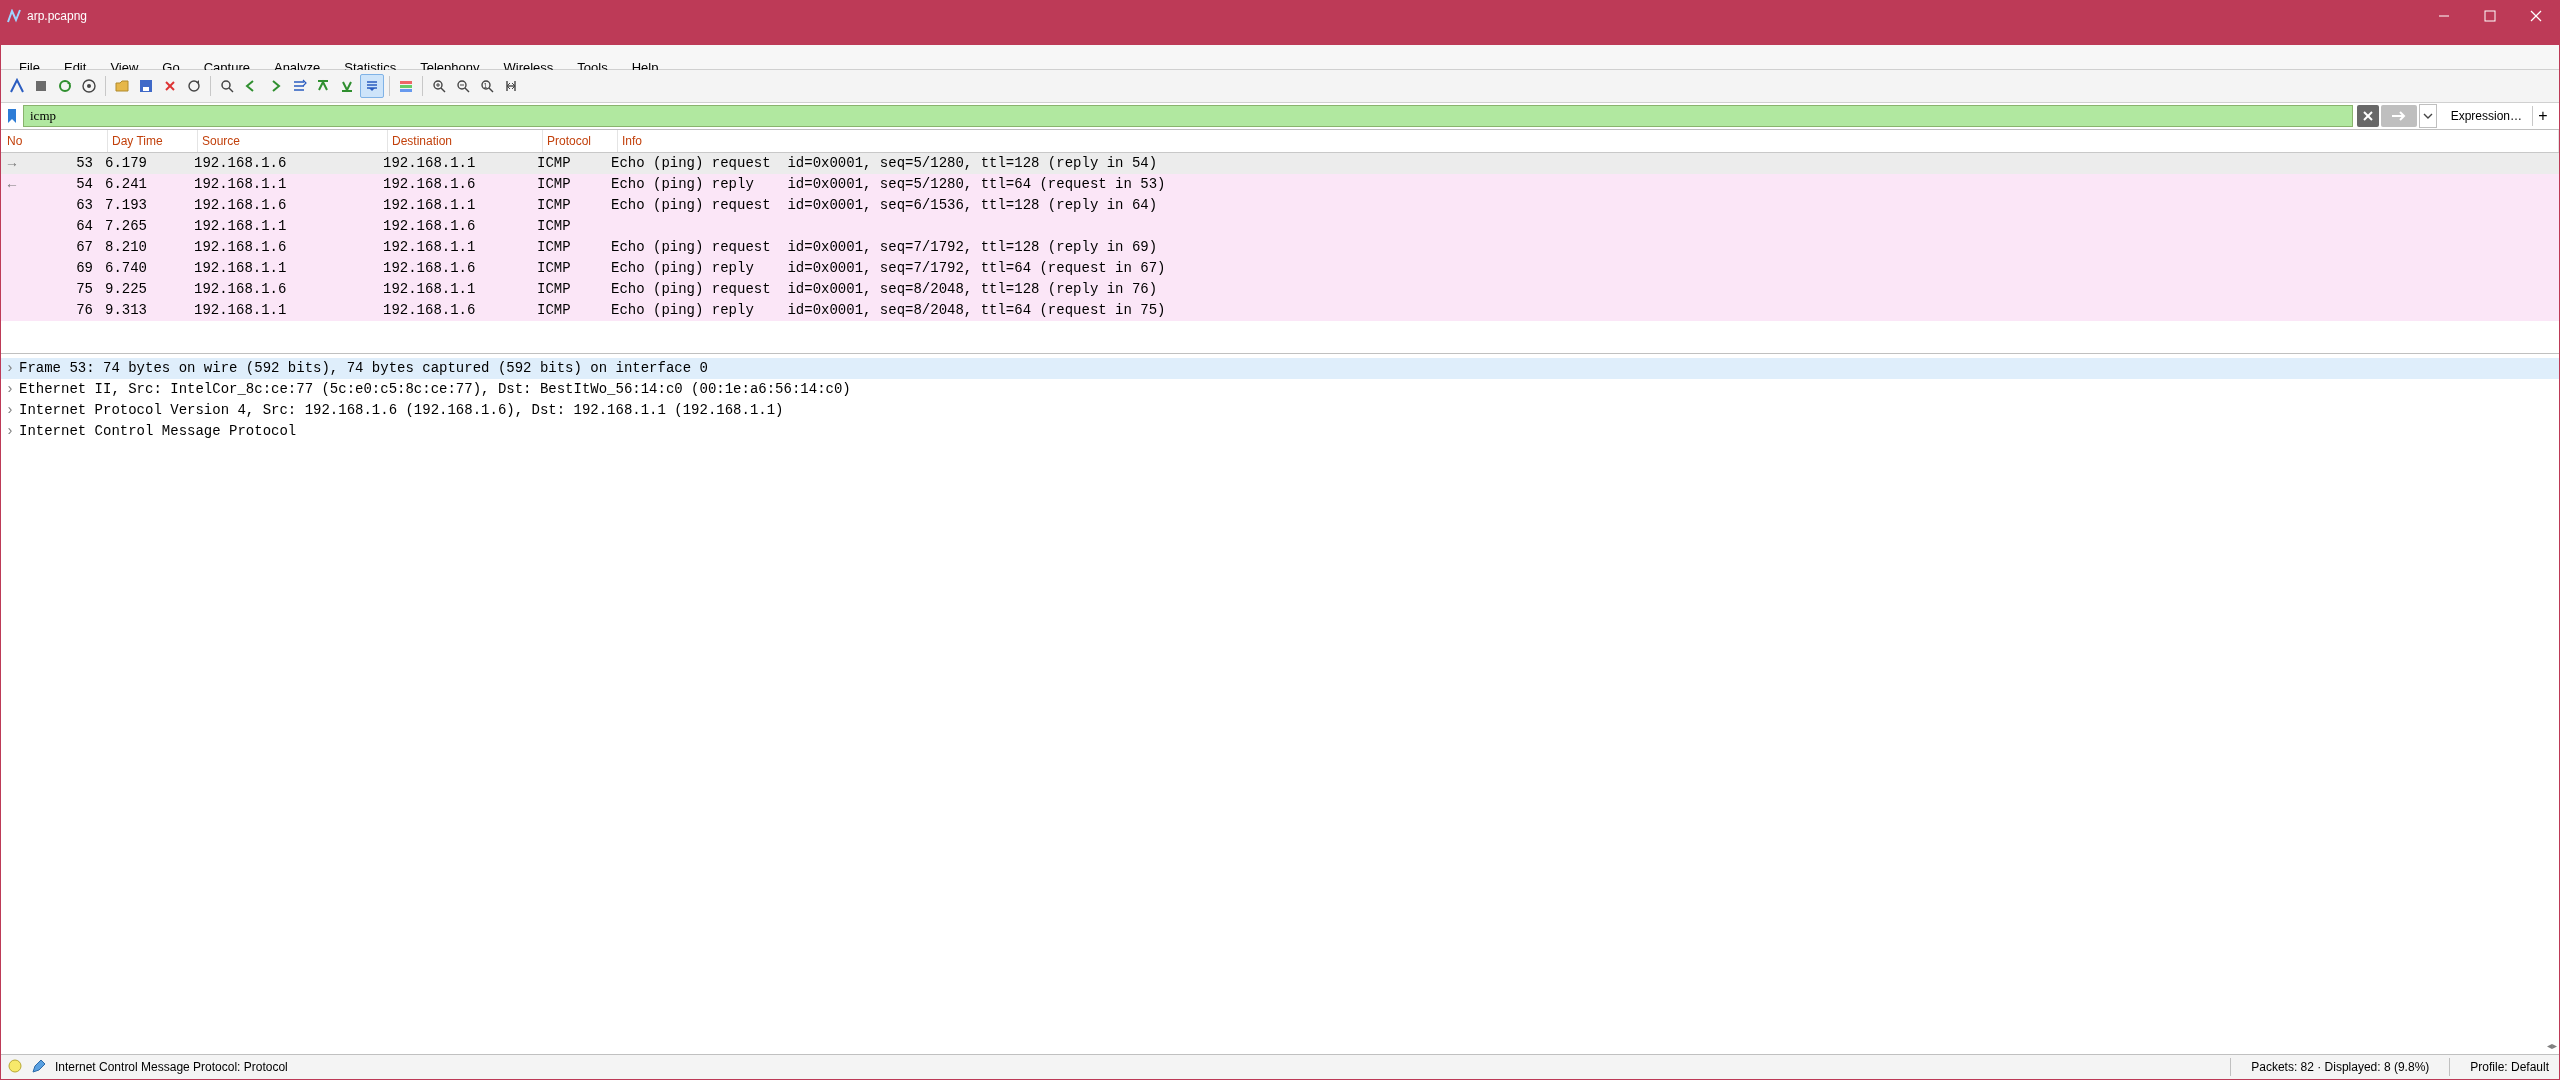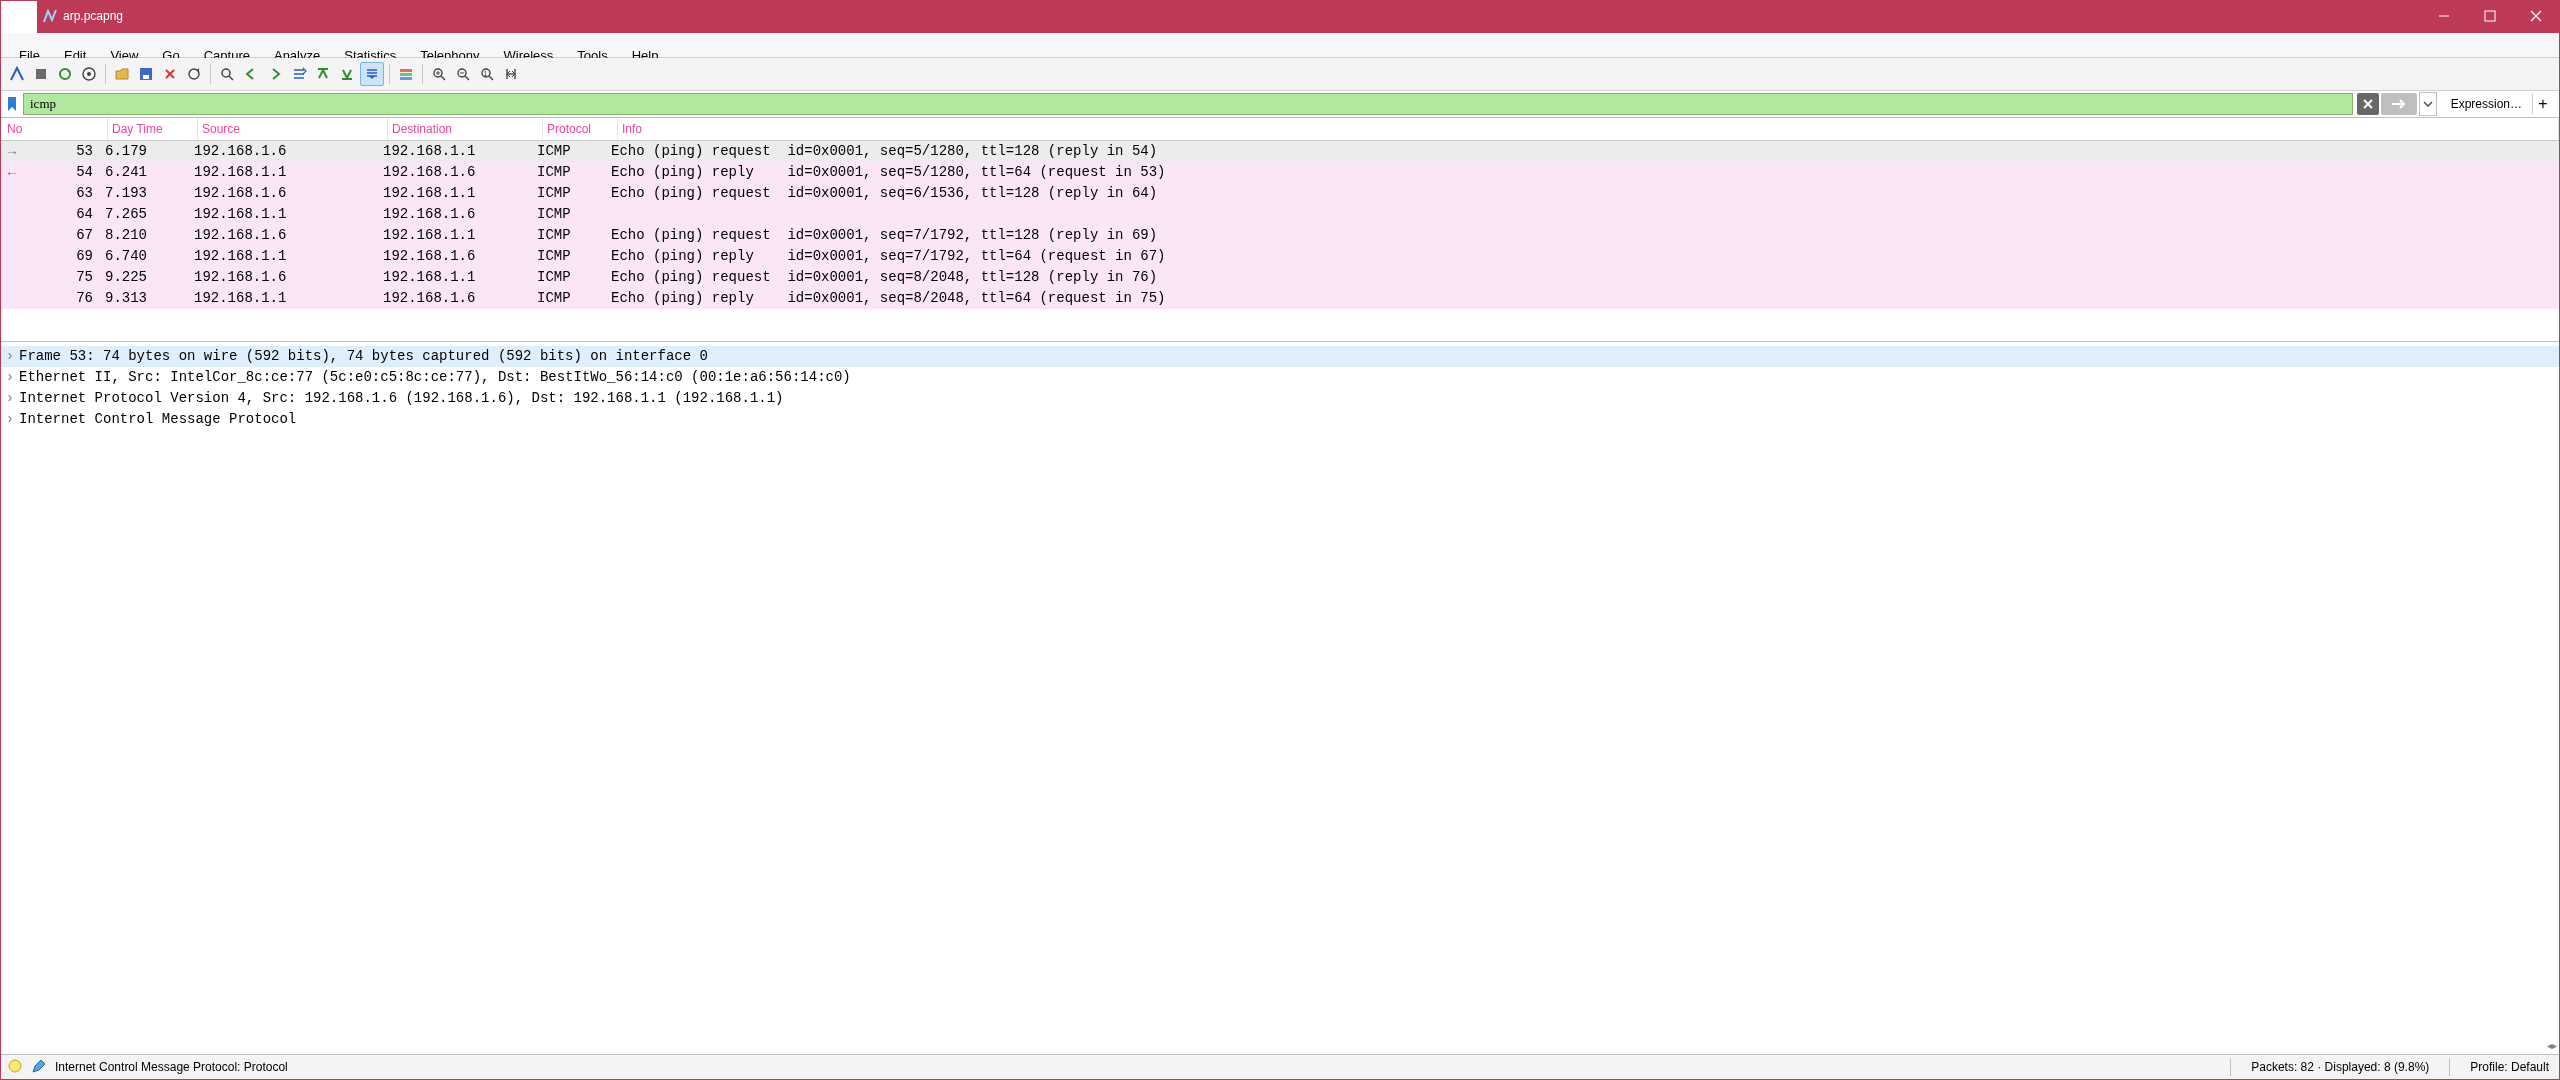--- a/index.html
+++ b/index.html
@@ -1,18 +1,18 @@
 <!DOCTYPE html>
 <html><head>
 <meta charset="utf-8">
 <style>
   html,body{margin:0;padding:0;font-family:"Segoe UI",Tahoma,sans-serif;font-size:12px;background:#fff;color:#000;height:100%;overflow:hidden;}
   .app{width:2560px;height:1080px;display:flex;flex-direction:column;border:1px solid #bd3a57;box-sizing:border-box;}
   
-  .titlebar{height:30px;background:#bd3a57;color:#fff;display:flex;align-items:center;padding:0 0 2px 6px;margin-left:36px;}
+  .titlebar{height:30px;background:#bd3a57;color:#fff;display:flex;align-items:center;padding:0 0 14px 6px;}
   .titlebar .title{flex:1;font-size:12px;}
   .titlebar .tb-buttons{display:flex;}
   .tb-btn{width:46px;height:30px;display:flex;align-items:center;justify-content:center;}
   .tb-btn svg{stroke:#fff;}
   
   .menubar{height:24px;background:#f7f7f7 ;border-bottom:1px solid #d0d0d0;display:flex;align-items:center;padding:0 6px;font-size:13px;}
   .menubar .menu-item{padding:2px 12px;margin-top:21px;}
   .menu-item .ul{text-decoration:underline;}
   
   .toolbar{height:28px;background:#f4f4f4;border-bottom:1px solid #d0d0d0;display:flex;align-items:center;padding:2px 4px;gap:0;}
@@ -21,21 +21,21 @@
   
   .filter-row{height:26px;background:#fff;border-bottom:1px solid #bfbfbf;display:flex;align-items:center;}
   .filter-icon{width:22px;height:100%;display:flex;align-items:center;justify-content:center;}
   .filter-input{flex:1;height:20px;border:1px solid #89b36d;background:#b1e8a0;padding:0 6px;font-family:"Segoe UI";font-size:13px;color:#000;margin-right:4px;outline:none;}
   .filter-clear{width:22px;height:22px;background:#686868;display:flex;align-items:center;justify-content:center;border-radius:2px;margin-right:2px;}
   .filter-next{width:36px;height:22px;background:#bfbfbf;display:flex;align-items:center;justify-content:center;border-radius:2px;margin-right:2px;}
   .filter-dd{width:16px;height:22px;border:1px solid #bfbfbf;display:flex;align-items:center;justify-content:center;margin-right:4px;}
   .filter-expr{padding:0 10px;font-size:12px;}
   .filter-plus{width:20px;font-size:16px;text-align:center;padding-right:6px;}
   
-  .list-head{height:22px;background:#fff;border-bottom:1px solid #c8c8c8;display:flex;font-size:12px;color:#ec4899;}
+  .list-head{height:22px;background:#fff;border-bottom:1px solid #c8c8c8;display:flex;font-size:12px;color:#c2410c;}
   .c-no{width:92px;padding-right:8px;text-align:right;}
   .c-time{width:85px;padding-left:4px;}
   .c-src{width:185px;padding-left:4px;}
   .c-dst{width:150px;padding-left:4px;}
   .c-proto{width:70px;padding-left:4px;}
   .c-info{flex:1;padding-left:4px;}
   .list-head>div{border-right:1px solid #e4e4e4;display:flex;align-items:center;}
   .packet-rows{flex:0 0 auto;}
   .row{height:21px;display:flex;font-family:Consolas,"Courier New",monospace;font-size:14px;line-height:21px;}
   .row.sel{background:#ececec;}

